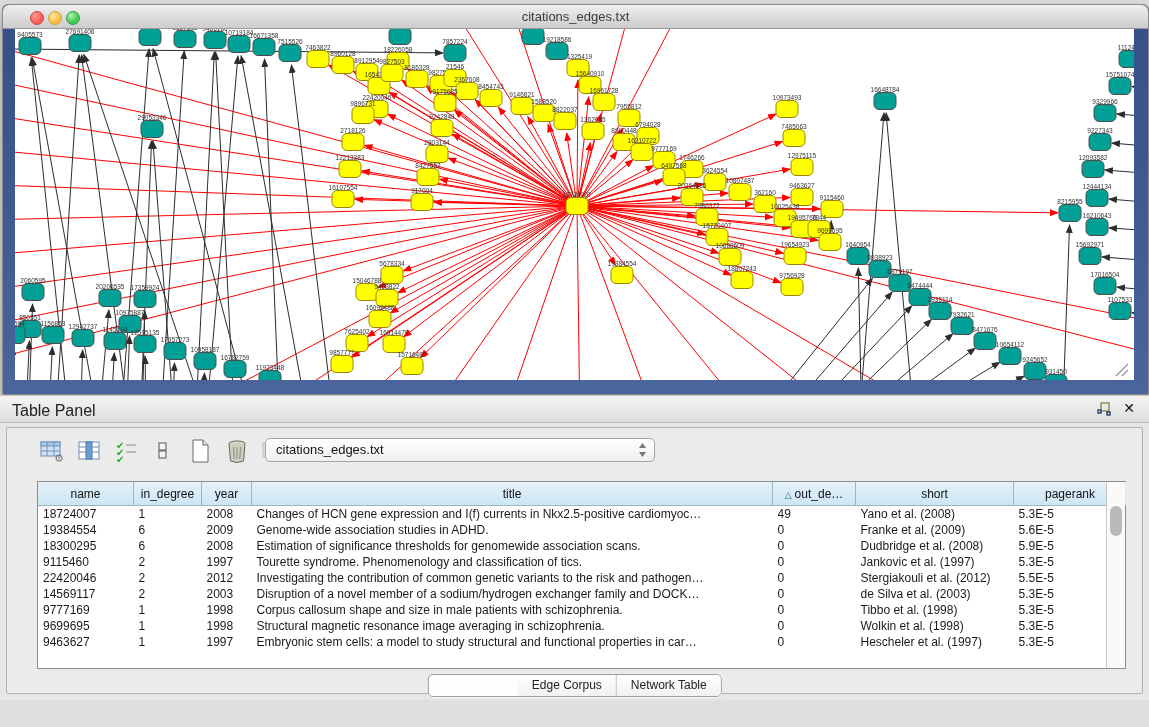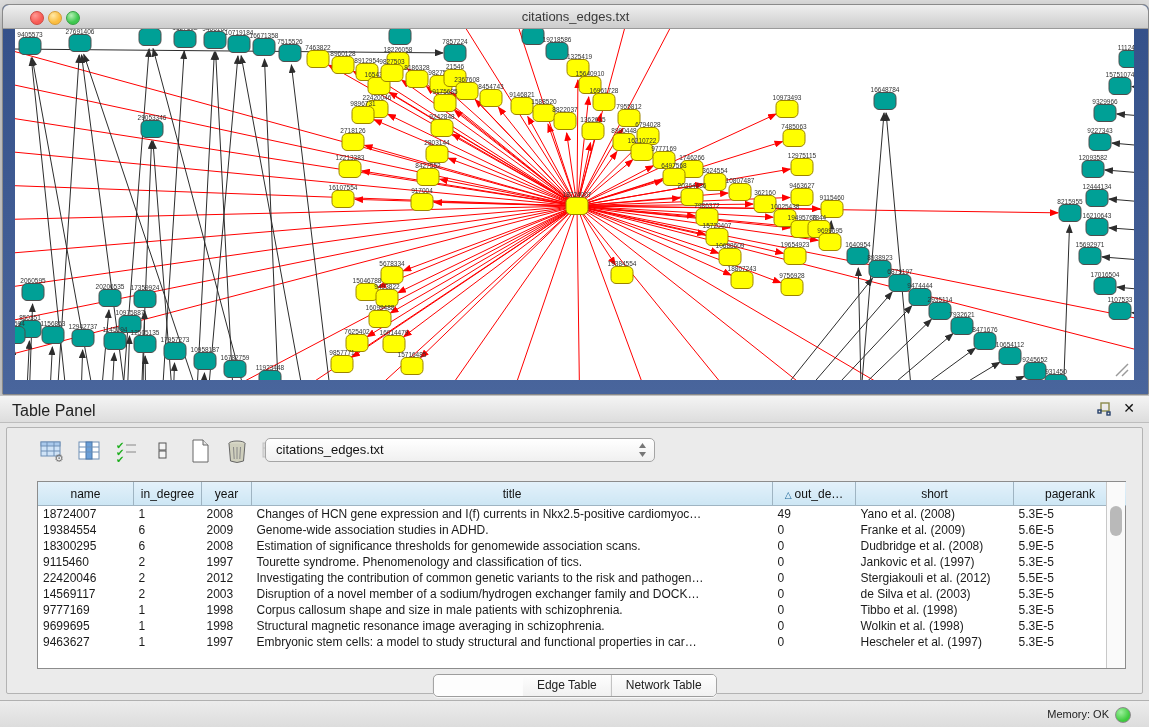--- a/index.html
+++ b/index.html
@@ -878,23 +878,19 @@
               </tr>
             </tbody>
         </table>
         <div class="vscroll">
           <div class="vthumb"></div>
         </div>
       </div>
 
       <div class="tabbar" id="tabbar">
           <div class="tab active">Node Table</div>
-          <div class="tab">Edge Table</div>
+          <div class="tab">Edge Corpus</div>
           <div class="tab">Network Table</div>
         </div>
     </div>
   </div>
 
-  <div class="statusbar">
-    <span class="mem-label">Memory: OK</span>
-    <span class="mem-dot"></span>
-  </div>
 </div>
 
 </body></html>

